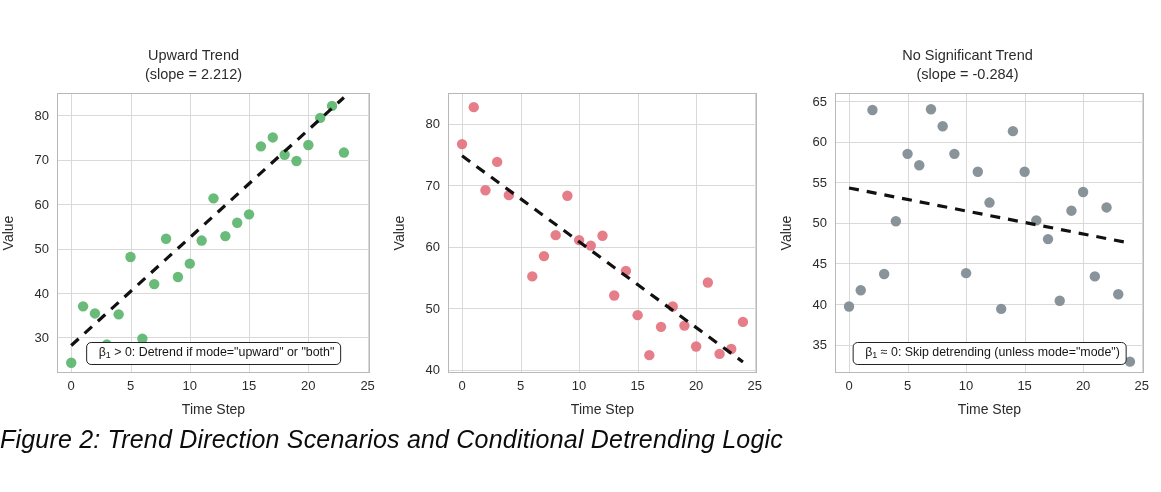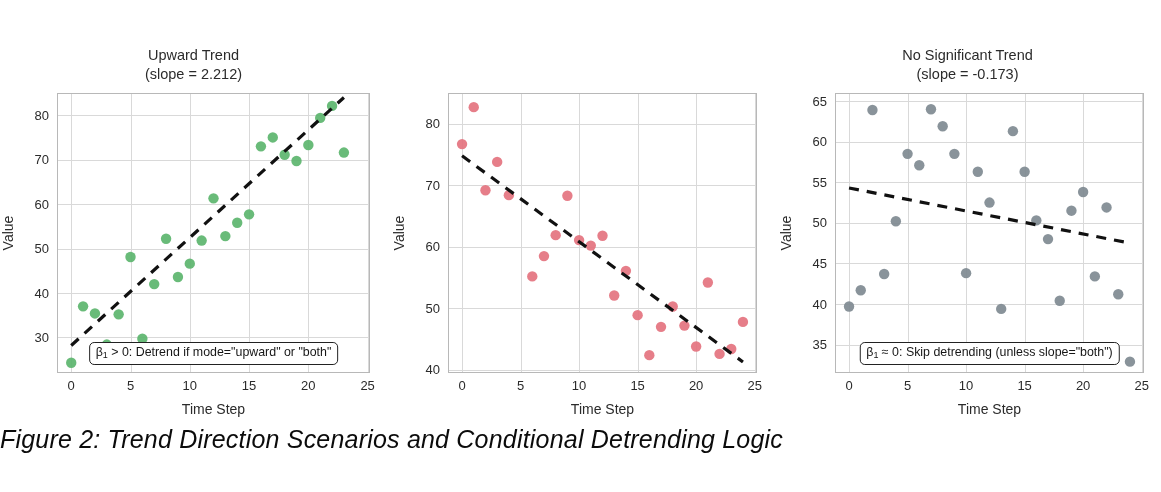--- a/index.html
+++ b/index.html
@@ -93,21 +93,21 @@
     stroke-linecap: butt;
   }
   .annot-box {
     position: absolute;
     bottom: 8px;
     left: 50%;
     transform: translateX(-50%);
     background: #ffffff;
     border: 1.3px solid #222222;
     border-radius: 5px;
-    padding: 2px 6px 3px 6px;
+    padding: 2px 6px 3px 12px;
     font-size: 12.4px;
     line-height: 15px;
     white-space: nowrap;
     color: #161616;
   }
   .annot-box sub {
     font-size: 9px;
     vertical-align: baseline;
     position: relative;
     top: 2px;
@@ -254,21 +254,21 @@
               <circle cx="283.25" cy="256" r="5.2" fill="#e4737f" fill-opacity="0.92"></circle>
               <circle cx="294.95454545454544" cy="228.92307692307693" r="5.2" fill="#e4737f" fill-opacity="0.92"></circle>
             </g>
             <line x1="14.045454545454545" y1="62.7692307692308" x2="294.95454545454544" y2="268.92307692307696" class="trendline"></line>
           </svg>
       </div>
     </div>
 
     <div class="panel p3">
       <div class="panel-title">No Significant Trend
-(slope = -0.173)</div>
+(slope = -0.284)</div>
       <div class="plot-wrap">
         <svg class="plot" id="svg2" viewBox="0 0 309 280" preserveAspectRatio="none">
             <g class="grid">
               <line x1="14.5" y1="0" x2="14.5" y2="280"></line>
               <line x1="73.5" y1="0" x2="73.5" y2="280"></line>
               <line x1="131.5" y1="0" x2="131.5" y2="280"></line>
               <line x1="190.5" y1="0" x2="190.5" y2="280"></line>
               <line x1="248.5" y1="0" x2="248.5" y2="280"></line>
               <line x1="307.5" y1="0" x2="307.5" y2="280"></line>
               <line x1="0" y1="252.5" x2="309" y2="252.5"></line>
@@ -317,20 +317,20 @@
               <circle cx="224.72727272727272" cy="207.768115942029" r="5.2" fill="#7f8a91" fill-opacity="0.92"></circle>
               <circle cx="236.4318181818182" cy="117.68115942028984" r="5.2" fill="#7f8a91" fill-opacity="0.92"></circle>
               <circle cx="248.13636363636365" cy="99.01449275362322" r="5.2" fill="#7f8a91" fill-opacity="0.92"></circle>
               <circle cx="259.8409090909091" cy="183.4202898550725" r="5.2" fill="#7f8a91" fill-opacity="0.92"></circle>
               <circle cx="271.54545454545456" cy="114.43478260869568" r="5.2" fill="#7f8a91" fill-opacity="0.92"></circle>
               <circle cx="283.25" cy="201.27536231884056" r="5.2" fill="#7f8a91" fill-opacity="0.92"></circle>
               <circle cx="294.95454545454544" cy="268.6376811594203" r="5.2" fill="#7f8a91" fill-opacity="0.92"></circle>
             </g>
             <line x1="14.045454545454545" y1="94.95652173913044" x2="294.95454545454544" y2="150.14492753623188" class="trendline"></line>
           </svg>
-        <div class="annot-box"><span>β</span><sub>1</sub><span> ≈ 0: Skip detrending (unless slope="both")</span></div>
+        <div class="annot-box"><span>β</span><sub>1</sub><span> ≈ 0: Skip detrending (unless mode="mode")</span></div>
       </div>
     </div>
 
   </div>
 
   <div class="caption">Figure 2: Trend Direction Scenarios and Conditional Detrending Logic</div>
 </div>
 
 </body></html>

